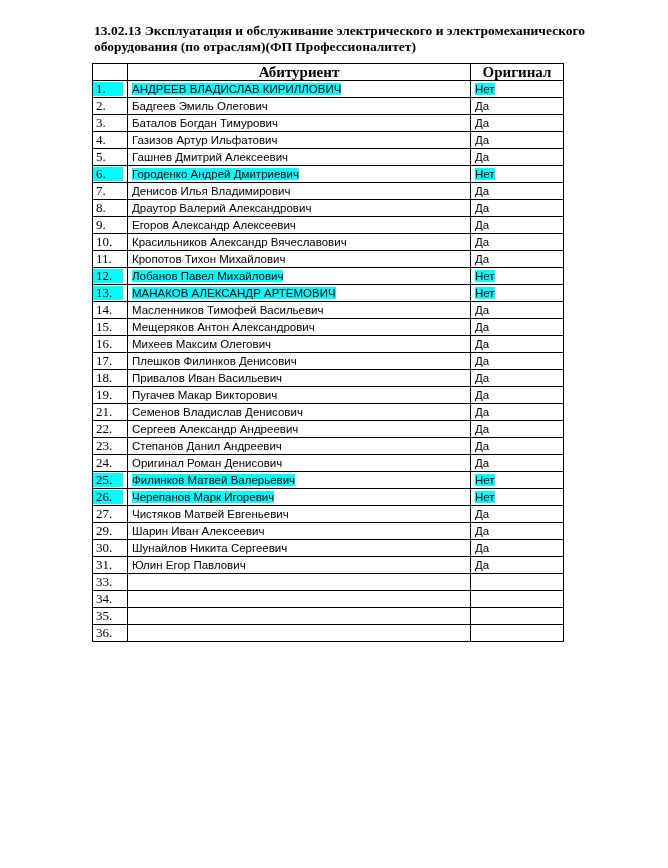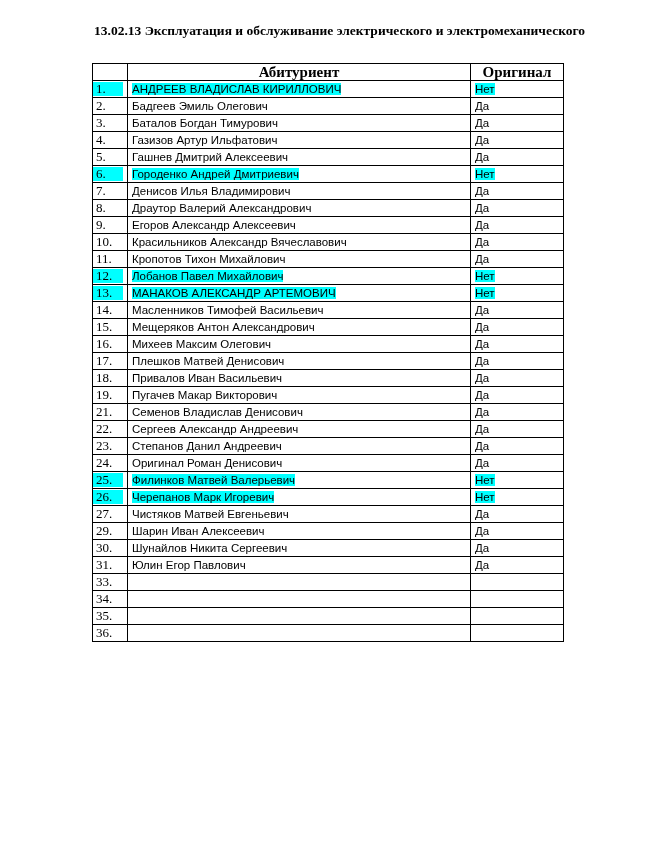--- a/index.html
+++ b/index.html
@@ -47,20 +47,21 @@
   tr.row-highlight td.col-orig span {
     background:var(--hl,#00FFFF);
   }
 </style>
 </head>
 <body>
 
 <div class="page">
   <div class="doc-title">
     <div>13.02.13 Эксплуатация и обслуживание электрического и электромеханического</div>
+    <div>оборудования (по отраслям)(ФП Профессионалитет)</div>
   </div>
 
   <table class="applicants">
     <colgroup>
       <col class="c-num">
         <col class="c-name">
         <col class="c-orig">
     </colgroup>
     <thead>
       <tr>
@@ -145,21 +146,21 @@
     <td class="col-name"><span>Мещеряков Антон Александрович</span></td>
     <td class="col-orig"><span>Да</span></td>
   </tr>
         <tr>
     <td class="col-num"><span>16.</span></td>
     <td class="col-name"><span>Михеев Максим Олегович</span></td>
     <td class="col-orig"><span>Да</span></td>
   </tr>
         <tr>
     <td class="col-num"><span>17.</span></td>
-    <td class="col-name"><span>Плешков Матвей Денисович</span></td>
+    <td class="col-name"><span>Плешков Филинков Денисович</span></td>
     <td class="col-orig"><span>Да</span></td>
   </tr>
         <tr>
     <td class="col-num"><span>18.</span></td>
     <td class="col-name"><span>Привалов Иван Васильевич</span></td>
     <td class="col-orig"><span>Да</span></td>
   </tr>
         <tr>
     <td class="col-num"><span>19.</span></td>
     <td class="col-name"><span>Пугачев Макар Викторович</span></td>

